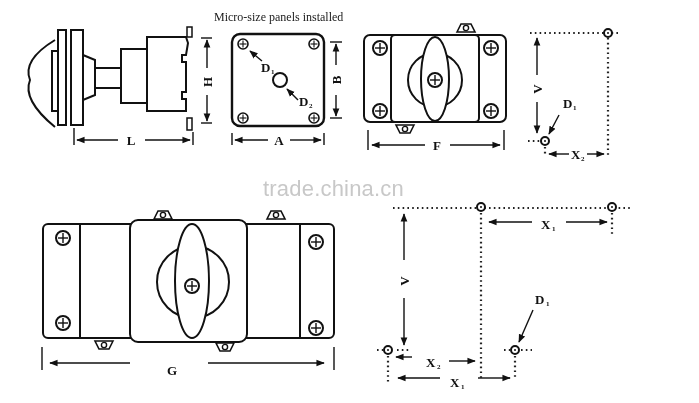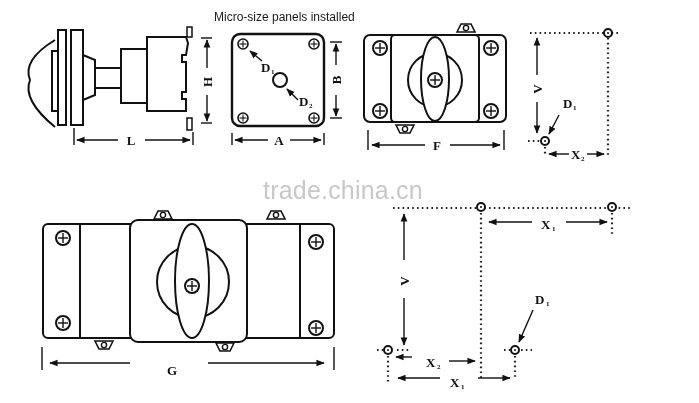--- a/index.html
+++ b/index.html
@@ -1,26 +1,26 @@
 <!DOCTYPE html>
 <html><head>
 <meta charset="utf-8">
 <style>
   html, body { margin: 0; padding: 0; background: #ffffff; }
   body { width: 699px; height: 403px; overflow: hidden; position: relative; }
   #stage { position: absolute; left: 0; top: 0; width: 699px; height: 403px; }
   .caption {
     position: absolute;
-    font-family: Liberation Sans, sans-serif;
+    font-family: Liberation Serif, serif;
     font-size: 12px; color: #1a1a1a; white-space: nowrap;
   }
   .watermark {
     position: absolute;
     font-family: "Liberation Sans", "DejaVu Sans", sans-serif;
-    font-size: 25px; color: #c8c8c8; white-space: nowrap; letter-spacing: 0.2px; text-align: center;
+    font-size: 22px; color: #c8c8c8; white-space: nowrap; letter-spacing: 0.2px; text-align: center;
   }
   svg text.dim {
     font-family: "Liberation Serif", "DejaVu Serif", serif;
     font-weight: bold; font-size: 13px; fill: #111;
   }
   svg text.sub {
     font-family: "Liberation Serif", "DejaVu Serif", serif;
     font-weight: bold; font-size: 7px; fill: #111;
   }
   .ln { stroke: #111; stroke-width: 2; fill: #fff; }

